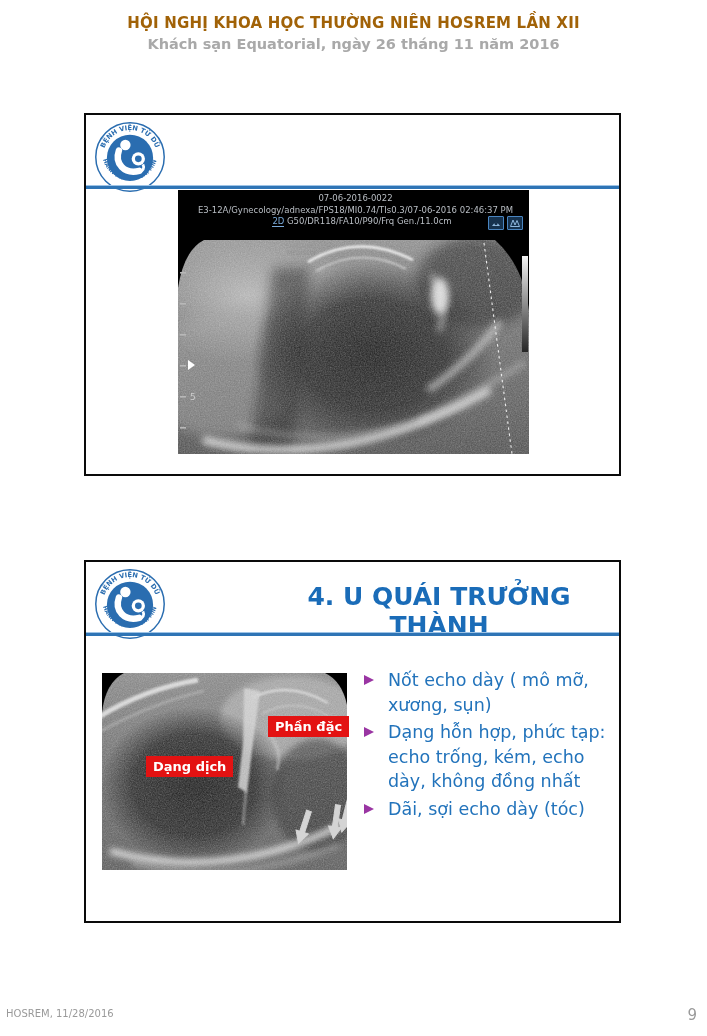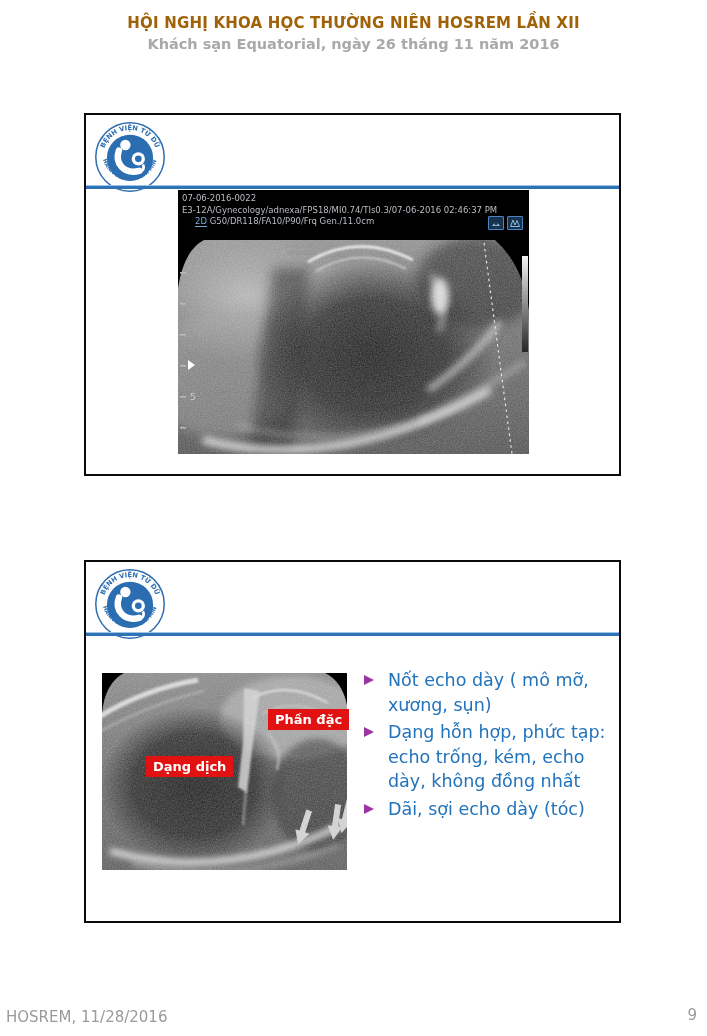--- a/index.html
+++ b/index.html
@@ -21,44 +21,44 @@
         border-top:1px solid #9dc3e6;}
   .logo{position:absolute;left:7px;top:5px;width:74px;height:74px;}
 
   .slide2-title{position:absolute;left:186px;top:20px;width:334px;text-align:center;
                 font-size:25px;font-weight:bold;color:#1a6cb8;}
 
   
   .us1{position:absolute;left:92px;top:75px;width:351px;height:264px;background:#000;}
   .us1-meta{position:absolute;left:0;top:0;width:351px;height:50px;color:#b9bec4;
             font-size:8.5px;line-height:11.5px;padding-top:3px;box-sizing:border-box;}
-  .us1-meta .ml{padding-left:4px;white-space:nowrap;}
+  .us1-meta .ml{padding-left:4px;white-space:nowrap;text-align:center;}
   .mode2d{color:#7aa9d8;border-bottom:1px solid #7aa9d8;margin-left:13px;}
   .meta-icons{position:absolute;right:6px;top:26px;display:flex;gap:3px;}
   .mi{width:14px;height:12px;background:#16324e;border:1px solid #4a85c0;border-radius:1px;
       display:flex;align-items:center;justify-content:center;}
   .us1-img{position:absolute;left:0;top:50px;}
 
   
   .us2{position:absolute;left:16px;top:111px;width:245px;height:197px;background:#000;}
   .us-label{position:absolute;background:#e31212;color:#fff;font-weight:bold;
             font-size:13px;line-height:15px;padding:3px 7px;white-space:nowrap;}
-  .lab-solid{left:166px;top:36px;}
+  .lab-solid{left:166px;top:43px;}
   .lab-fluid{left:44px;top:83px;}
 
   
   .bullets{position:absolute;left:278px;top:106px;width:252px;}
   .b-item{display:flex;margin-bottom:3px;}
   .b-marker{flex:0 0 24px;padding-top:7px;}
   .b-marker i{display:block;width:0;height:0;border-left:10px solid #9a35a3;
               border-top:5.5px solid transparent;border-bottom:5.5px solid transparent;}
   .b-text{font-size:17.5px;line-height:24.5px;color:#2273bb;width:228px;}
 
   
-  .ftr-left{position:absolute;left:6px;top:1008px;font-size:15px;color:#9a9a9a;}
+  .ftr-left{position:absolute;left:6px;top:1008px;font-size:10px;color:#9a9a9a;}
   .ftr-page{position:absolute;right:10px;top:1006px;font-size:15px;color:#9a9a9a;}
 </style>
 </head>
 <body>
 
 <div class="page">
 
   <div class="hdr-title">HỘI NGHỊ KHOA HỌC THƯỜNG NIÊN HOSREM LẦN XII</div>
   <div class="hdr-sub">Khách sạn Equatorial, ngày 26 tháng 11 năm 2016</div>
 
@@ -198,20 +198,21 @@
           <textPath href="#arcBot2" startOffset="50%" text-anchor="middle">THÀNH PHỐ HỒ CHÍ MINH</textPath>
         </text>
         <circle cx="0" cy="1" r="25" fill="#2a6db0"></circle>
         <circle cx="-5" cy="-13" r="5.6" fill="#ffffff"></circle>
         <path d="M -12,-7 C -17,7 -6,19 10,15" stroke="#ffffff" stroke-width="7" fill="none" stroke-linecap="round"></path>
         <circle cx="9" cy="2" r="7.2" fill="#ffffff"></circle>
         <circle cx="9" cy="2" r="3.6" fill="#2a6db0"></circle>
         <path d="M 14,8 Q 17,14 9,17" stroke="#ffffff" stroke-width="3" fill="none"></path>
       </svg>
     </div>
+    <div class="slide2-title">4. U QUÁI TRƯỞNG THÀNH</div>
     <div class="rule"></div>
 
     <div class="us2">
       <svg width="245" height="197" viewBox="0 0 245 197">
         <defs>
           <clipPath id="fan2">
               <path d="M22,0 L223,0 Q240,8 245,32 L245,197 L0,197 L0,40 Q3,10 22,0 Z"></path>
             </clipPath>
           <linearGradient id="gbase2" x1="0" y1="0" x2="0" y2="1">
             <stop offset="0" stop-color="#848484"></stop>

